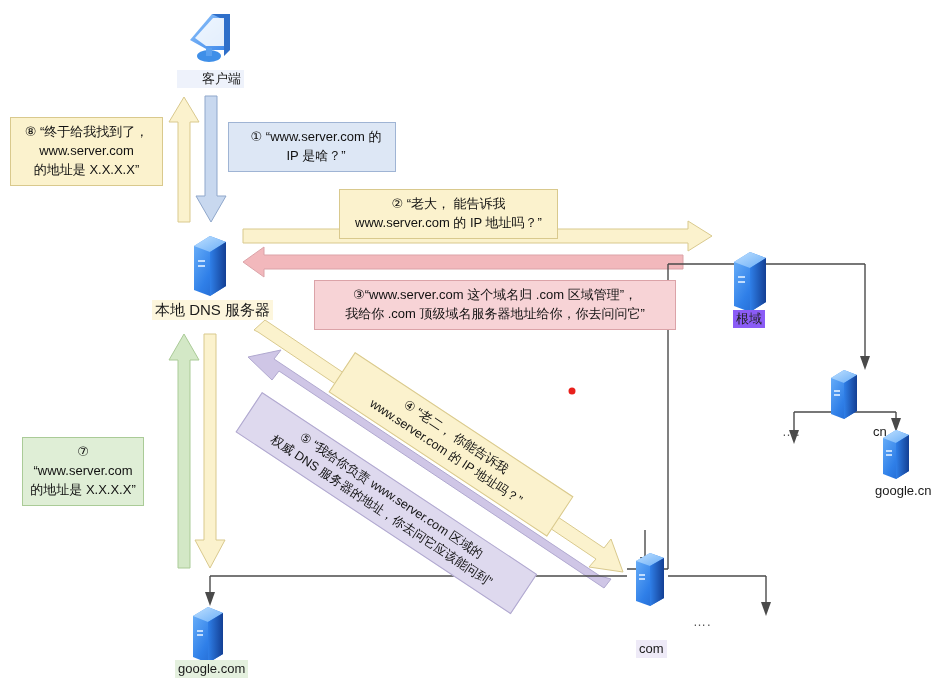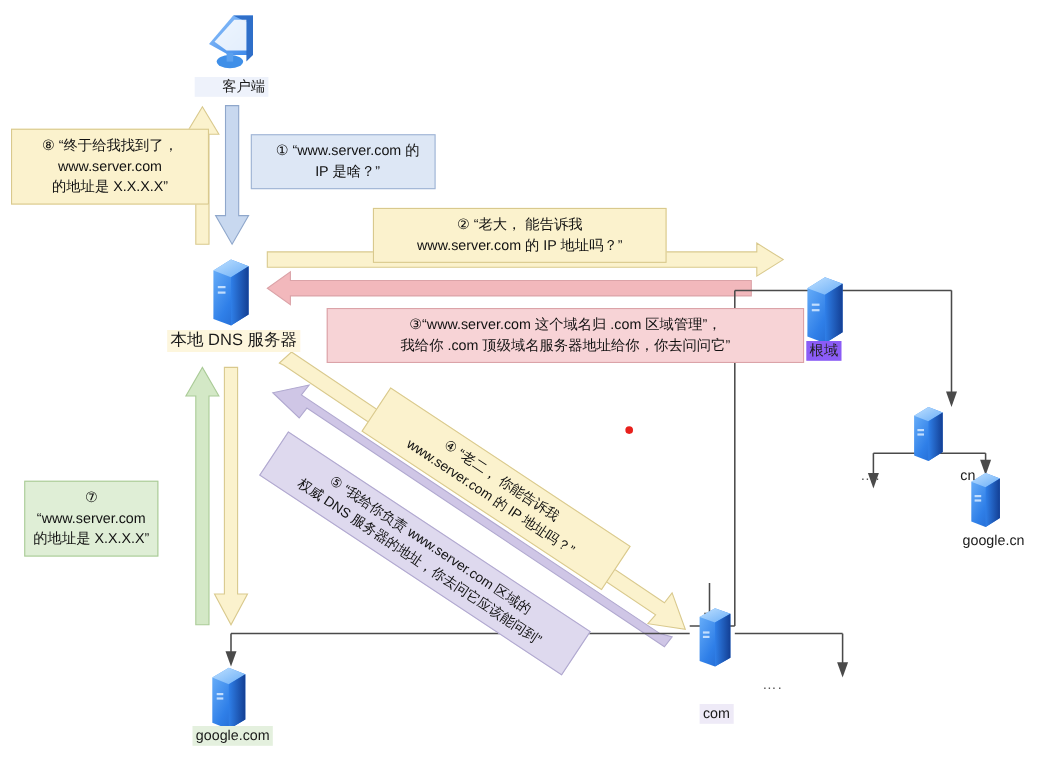--- a/index.html
+++ b/index.html
@@ -219,33 +219,33 @@
 
   <div class="node-label lbl-servercom" style="left:175px;top:660px;">google.com</div>
 
   <div class="node-label lbl-dots" style="left:779px;top:423px;">….</div>
 
   <div class="node-label lbl-dots" style="left:690px;top:613px;">….</div>
 
   <div class="callout c-blue" style="left:228px;top:122px;width:168px;">① “www.server.com 的
 IP 是啥？”</div>
 
-  <div class="callout c-yellow" style="left:339px;top:189px;width:267px;">② “老大， 能告诉我
+  <div class="callout c-yellow" style="left:339px;top:189px;width:219px;">② “老大， 能告诉我
 www.server.com 的 IP 地址吗？”</div>
 
-  <div class="callout c-pink" style="left:297px;top:280px;width:434px;">③“www.server.com 这个域名归 .com 区域管理”，
+  <div class="callout c-pink" style="left:314px;top:280px;width:362px;">③“www.server.com 这个域名归 .com 区域管理”，
 我给你 .com 顶级域名服务器地址给你，你去问问它”</div>
 
   <div class="callout c-yellow rot" style="left:355px;top:352px;width:262px;font-size:12.5px;transform:rotate(33.5deg);">④ “老二， 你能告诉我
 www.server.com 的 IP 地址吗？”</div>
 
   <div class="callout c-purple rot" style="left:262px;top:392px;width:330px;font-size:12.5px;transform:rotate(33.5deg);">⑤ “我给你负责 www.server.com 区域的
 权威 DNS 服务器的地址，你去问它应该能问到”</div>
 
 
   <div class="callout c-green" style="left:22px;top:437px;width:122px;">⑦ “www.server.com
 的地址是 X.X.X.X”</div>
 
-  <div class="callout c-yellow" style="left:10px;top:117px;width:180px;">⑧ “终于给我找到了，
+  <div class="callout c-yellow" style="left:10px;top:117px;width:153px;">⑧ “终于给我找到了，
 www.server.com
 的地址是 X.X.X.X”</div>
 
 </div>
 
 </body></html>

